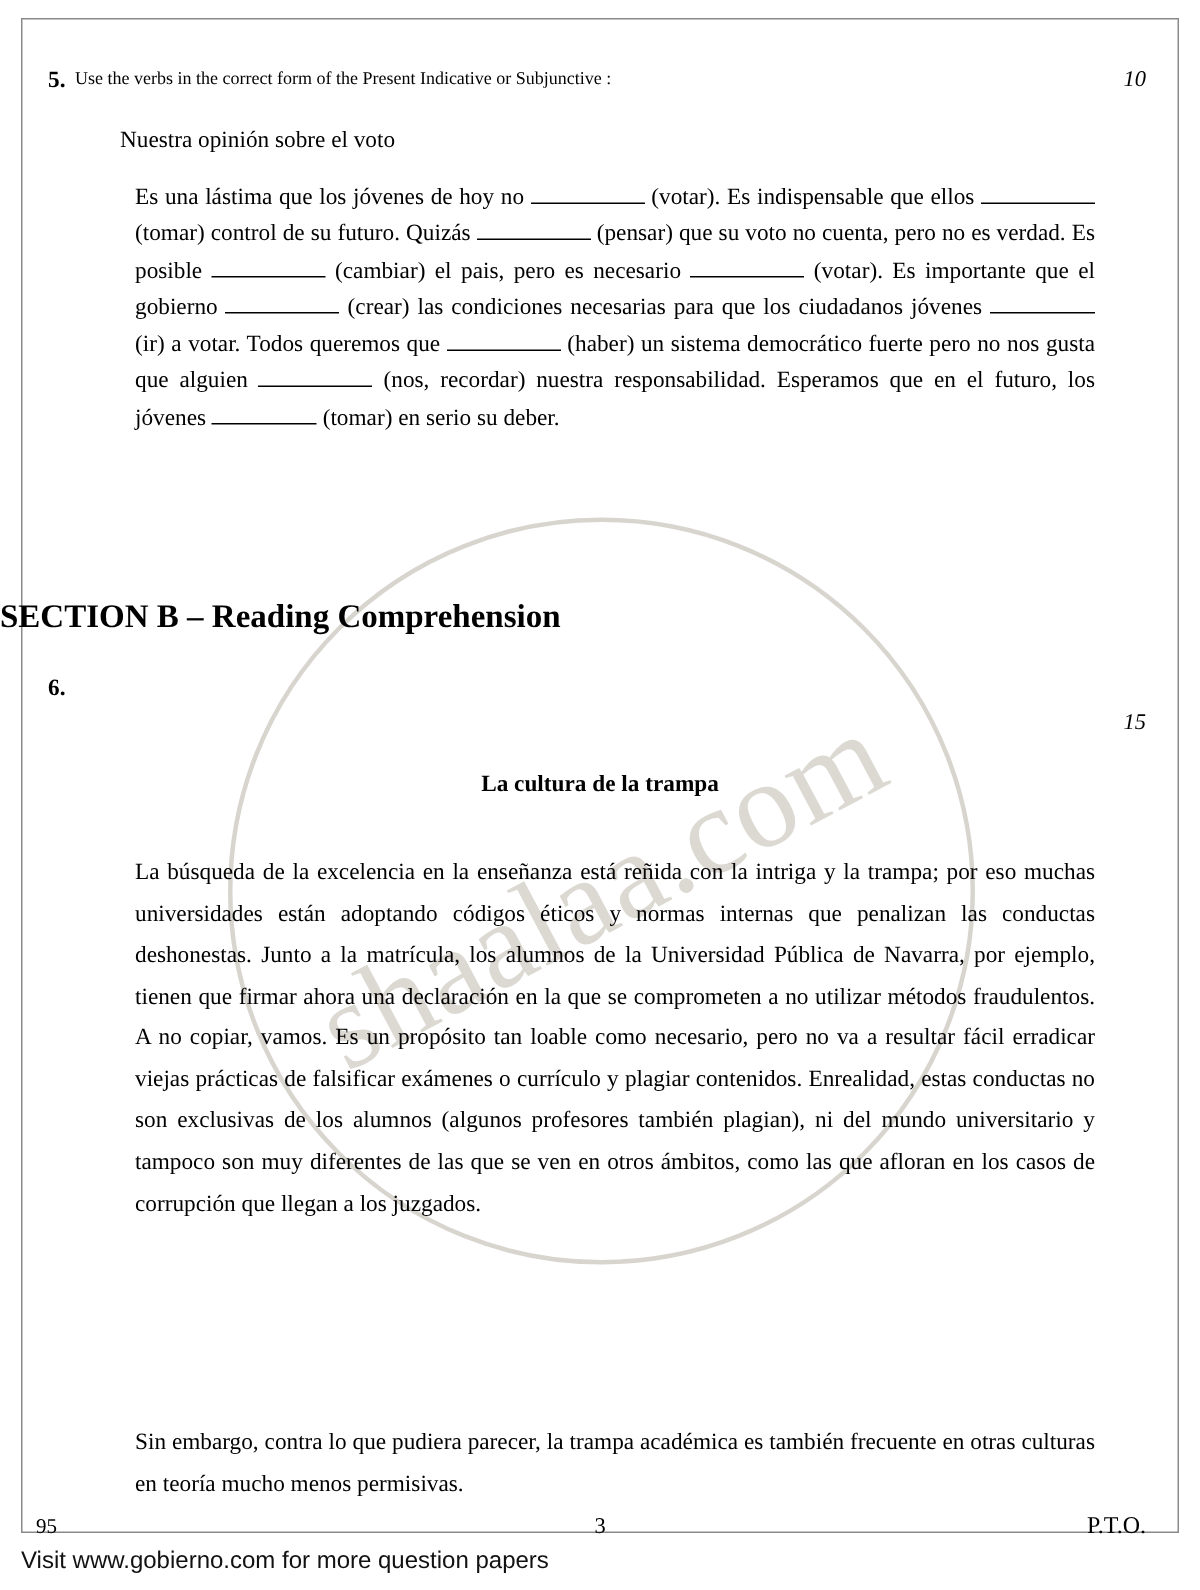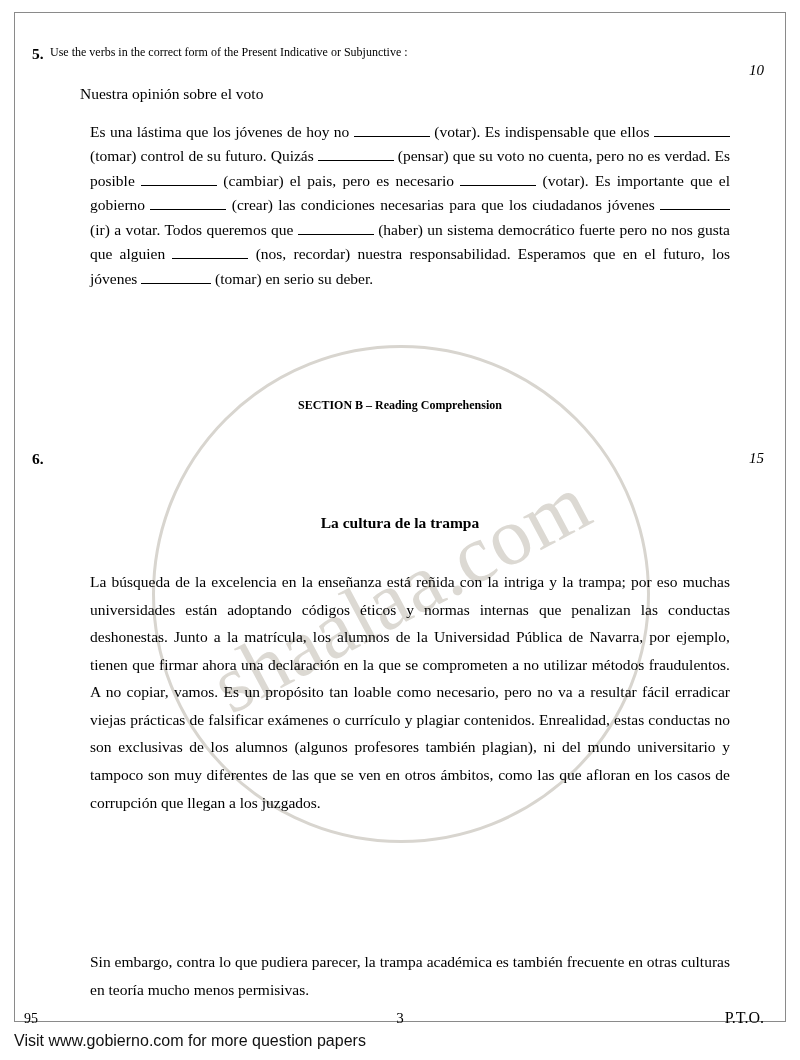--- a/index.html
+++ b/index.html
@@ -99,23 +99,22 @@
     position: absolute;
     font-size: 15.5px;
     text-align: justify;
     line-height: 1.58;
     margin-left: 10px;
   }
 
   .section-heading {
     position: absolute;
     width: 100%;
-    text-align: center;
     font-weight: bold;
-    font-size: 12px;
+    font-size: 22px;
   }
 
   .text-heading {
     position: absolute;
     width: 100%;
     text-align: center;
     font-weight: bold;
     font-size: 15.5px;
   }
 
@@ -167,34 +166,34 @@
     <div class="circle"></div>
     <div class="wm-text">shaalaa.com</div>
   </div>
 
   <div class="content">
 
     <div class="q-row" style="left:14px; top:45px; width:772px;">
       <div class="q-num">5.</div>
       <div class="q-text">Use the verbs in the correct form of the Present Indicative or Subjunctive :</div>
     </div>
-    <div class="q-marks" style="top:62px;margin-left:20px;">10</div>
+    <div class="q-marks" style="top:45px;margin-left:20px;">10</div>
 
     <div class="sub-title" style="left:80px; top:85px;">Nuestra opinión sobre el voto</div>
 
     <div class="para" style="left:80px; top:120px; width:640px;">
       <span>Es una lástima que los jóvenes de hoy no </span><span class="blank" style="width:76px;"></span><span> (votar). Es indispensable que ellos </span><span class="blank" style="width:76px;"></span><span> (tomar) control de su futuro. Quizás </span><span class="blank" style="width:76px;"></span><span> (pensar) que su voto no cuenta, pero no es verdad. Es posible </span><span class="blank" style="width:76px;"></span><span> (cambiar) el pais, pero es necesario </span><span class="blank" style="width:76px;"></span><span> (votar). Es importante que el gobierno </span><span class="blank" style="width:76px;"></span><span> (crear) las condiciones necesarias para que los ciudadanos jóvenes </span><span class="blank" style="width:70px;"></span><span> (ir) a votar. Todos queremos que </span><span class="blank" style="width:76px;"></span><span> (haber) un sistema democrático fuerte pero no nos gusta que alguien </span><span class="blank" style="width:76px;"></span><span> (nos, recordar) nuestra responsabilidad. Esperamos que en el futuro, los jóvenes </span><span class="blank" style="width:70px;"></span><span> (tomar) en serio su deber.</span>
     </div>
 
     <div class="section-heading" style="top:398px;">SECTION B – Reading Comprehension</div>
 
     <div class="q-row" style="left:14px; top:450px; width:772px;">
       <div class="q-num">6.</div>
     </div>
-    <div class="q-marks" style="top:450px;">15</div>
+    <div class="q-marks" style="top:474px;">15</div>
 
     <div class="text-heading" style="top:514px;">La cultura de la trampa</div>
 
     <div class="para" style="left:80px; top:568px; width:640px; line-height:1.78;">La búsqueda de la excelencia en la enseñanza está reñida con la intriga y la trampa; por eso muchas universidades están adoptando códigos éticos y normas internas que penalizan las conductas deshonestas. Junto a la matrícula, los alumnos de la Universidad Pública de Navarra, por ejemplo, tienen que firmar ahora una declaración en la que se comprometen a no utilizar métodos fraudulentos. A no copiar, vamos. Es un propósito tan loable como necesario, pero no va a resultar fácil erradicar viejas prácticas de falsificar exámenes o currículo y plagiar contenidos. Enrealidad, estas conductas no son exclusivas de los alumnos (algunos profesores también plagian), ni del mundo universitario y tampoco son muy diferentes de las que se ven en otros ámbitos, como las que afloran en los casos de corrupción que llegan a los juzgados.</div>
     <div class="para" style="left:80px; top:948px; width:640px; line-height:1.78;">Sin embargo, contra lo que pudiera parecer, la trampa académica es también frecuente en otras culturas en teoría mucho menos permisivas.</div>
 
   </div>
 
   <div class="footer-left-num">95</div>
   <div class="footer-page">3</div>

